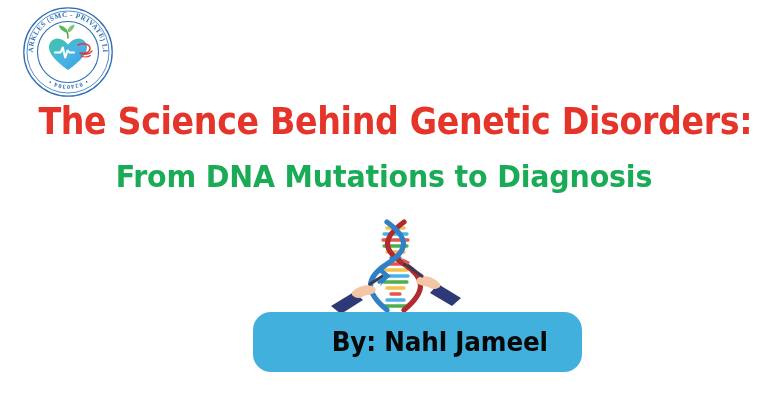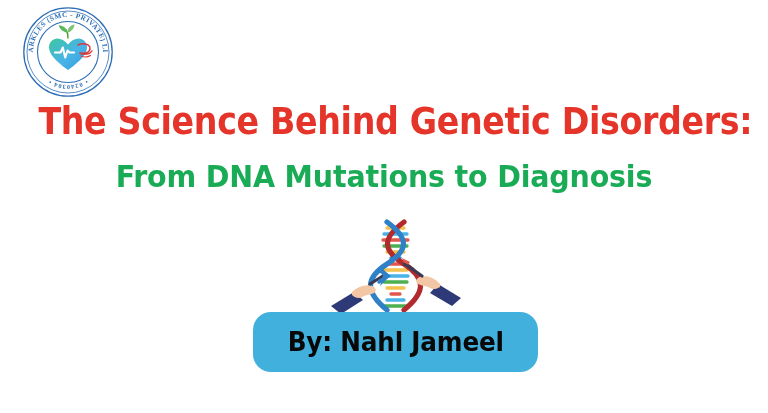--- a/index.html
+++ b/index.html
@@ -78,20 +78,21 @@
     position: absolute;
     left: 253px;
     top: 312px;
     width: 285px;
     height: 60px;
     background: #41b0dc;
     border-radius: 18px;
     display: flex;
     align-items: center;
     justify-content: center;
+    padding-left: 44px;
   }
   .author-text {
     font-family: "DejaVu Sans", sans-serif;
     font-weight: bold;
     font-size: 26px;
     letter-spacing: -0.2px;
     color: #080808;
     transform: scaleX(0.95);
     white-space: nowrap;
   }

